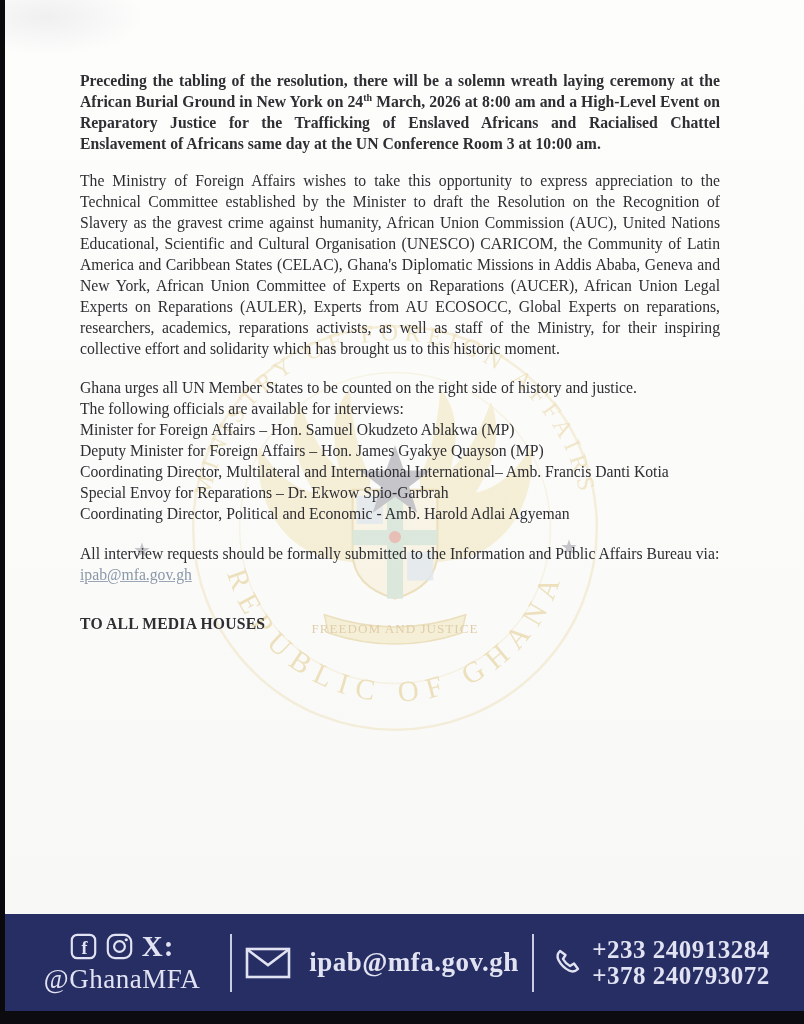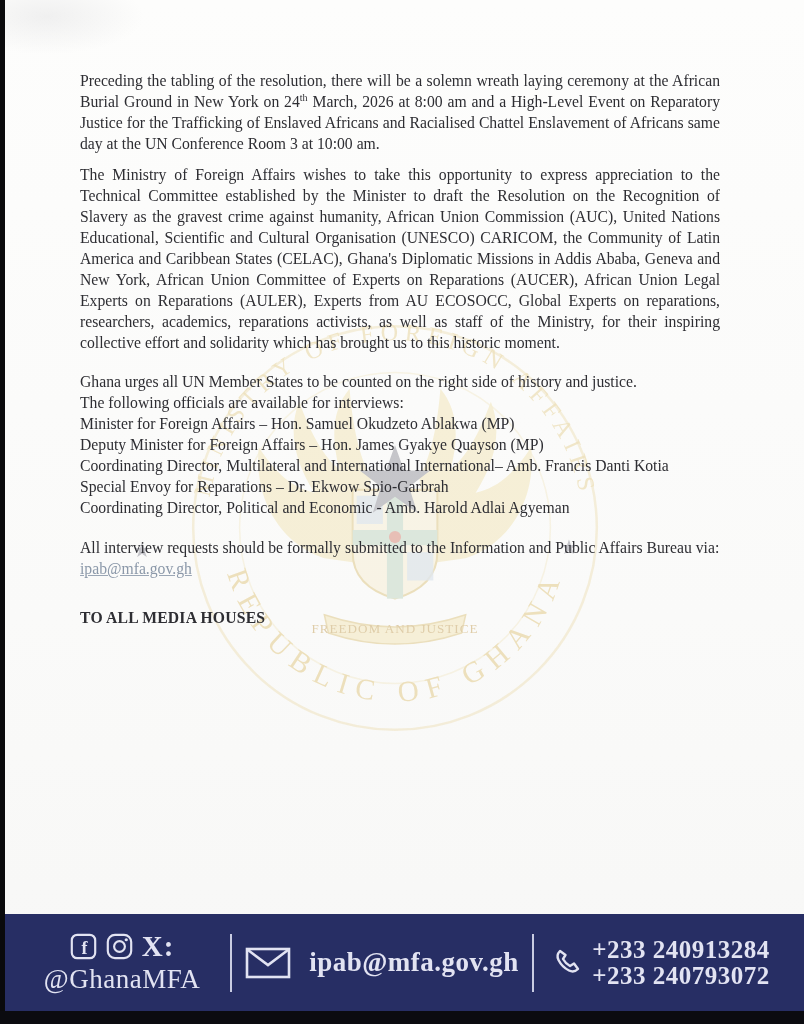--- a/index.html
+++ b/index.html
@@ -32,21 +32,21 @@
     color: #aeaeb6; opacity: .7; font-size: 20px; z-index: 0;
   }
   .side-star.left  { left: 133px; top: 538px; }
   .side-star.right { left: 560px; top: 535px; }
   
   .content {
     position: absolute; left: 80px; top: 70px; width: 640px;
     color: #2e2e33; font-size: 15.7px; line-height: 21px; z-index: 2;
   }
   .para { text-align: justify; }
-  .p1 { margin-bottom: 10px; }
+  .p1 { margin-bottom: 16px; font-weight: bold; }
   .p2 { margin-bottom: 18px; }
   .urge-line { }
   .officials-block { margin-bottom: 19px; }
   .note-block { margin-bottom: 28px; }
   .email-link {
     color: #8b98a9; text-decoration: underline;
     text-decoration-color: #9aa6b5; cursor: pointer;
   }
   .closing { font-weight: bold; letter-spacing: .2px; }
   sup { font-size: 10px; line-height: 0; }
@@ -187,18 +187,18 @@
     <div class="f-divider"></div>
 
     <div class="f-phone">
       <span class="icon">
         <svg width="36" height="36" viewBox="0 0 36 36">
           <path d="M10 6 q-4 4 -1.5 9 q3.5 7 10.5 10.5 q5 2.5 9 -1.5 l-4 -5.5 -4 2.5 q-4.5 -2.5 -7 -7 l2.5 -4 z" fill="none" stroke="#e2e3f2" stroke-width="2.4" stroke-linejoin="round"></path>
         </svg>
       </span>
       <span class="phone-lines">
         <span class="phone-line">+233 240913284</span>
-        <span class="phone-line">+233 240793072</span>
+        <span class="phone-line">+378 240793072</span>
       </span>
     </div>
   </div>
   <div class="bottom-strip"></div>
 </div>
 
 </body></html>

